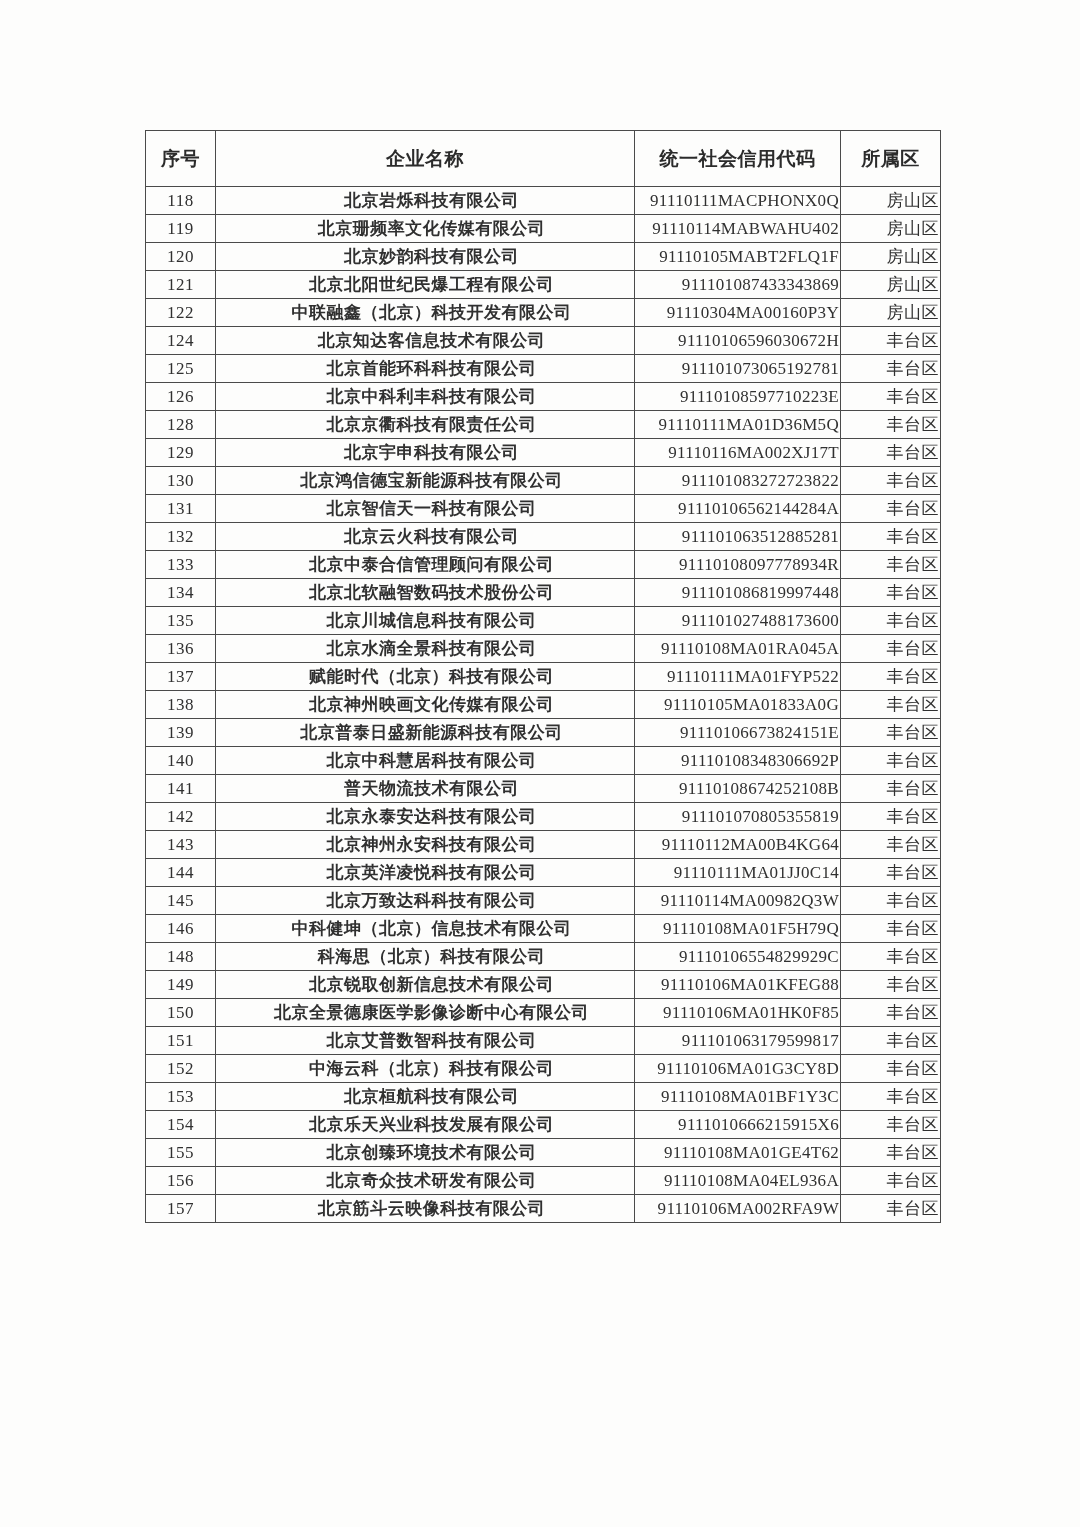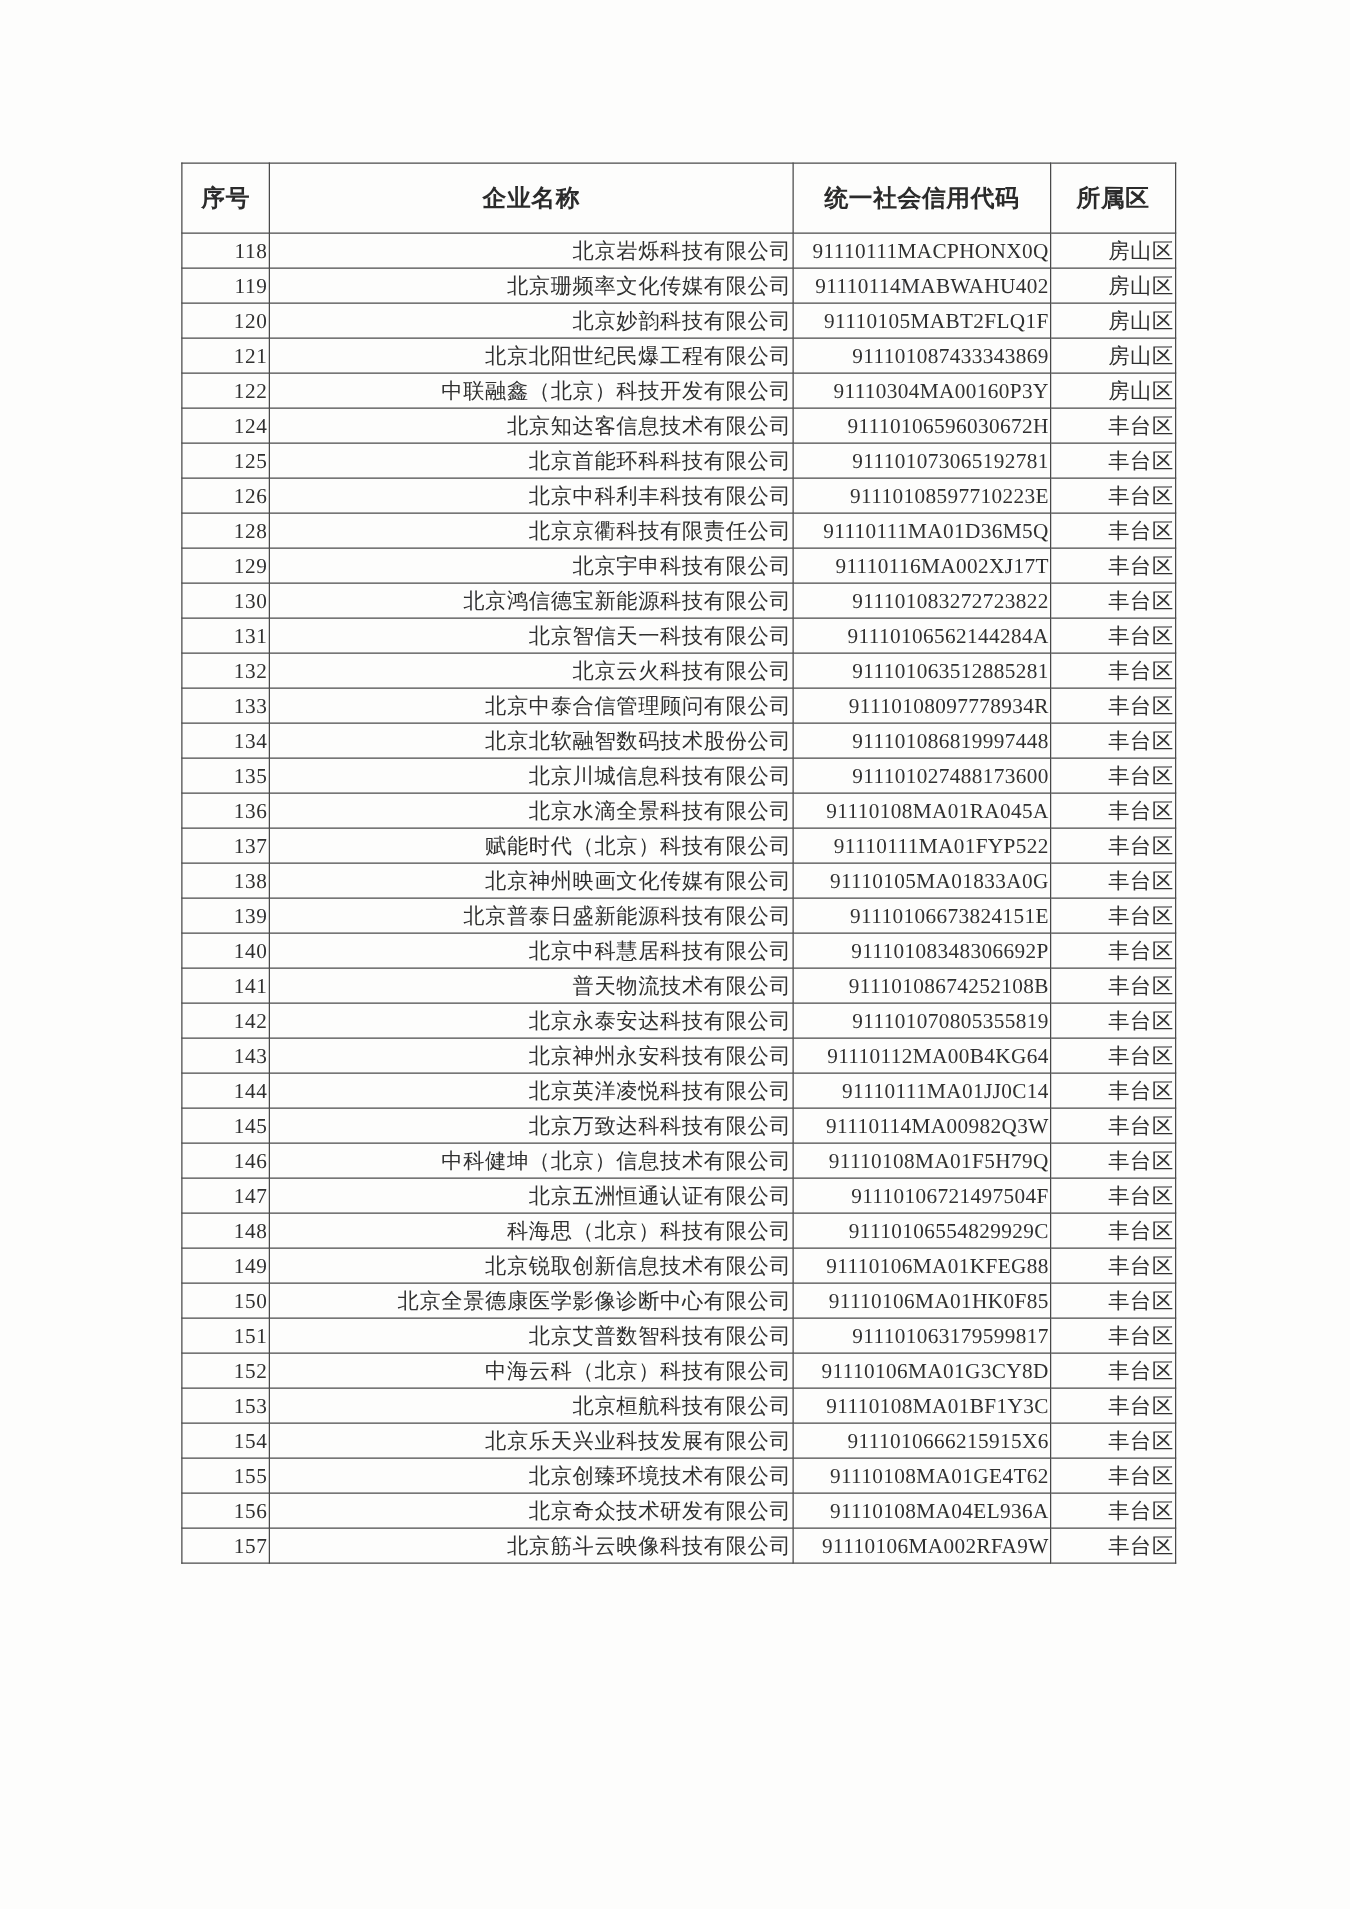--- a/index.html
+++ b/index.html
@@ -51,28 +51,29 @@
     text-align: center;
     color: #2b2b2b;
     letter-spacing: 0.5px;
   }
   .company-table tbody td {
     height: 28px;
     font-size: 17px;
     color: #303030;
   }
   td.cell-no {
-    text-align: right;
+    text-align: center;
     font-size: 16px;
     letter-spacing: 0.5px;
   }
   td.cell-name {
-    text-align: right;
+    text-align: center;
     padding-left: 14px;
     letter-spacing: 0.5px;
+    font-weight: bold;
   }
   td.cell-code {
     text-align: right;
     padding-left: 8px;
     font-size: 16px;
     letter-spacing: 0.3px;
   }
   td.cell-district {
     text-align: right;
     letter-spacing: 0.5px;
@@ -254,26 +255,20 @@
           <td class="cell-code">91110114MA00982Q3W</td>
           <td class="cell-district">丰台区</td>
         </tr>
         <tr>
           <td class="cell-no">146</td>
           <td class="cell-name">中科健坤（北京）信息技术有限公司</td>
           <td class="cell-code">91110108MA01F5H79Q</td>
           <td class="cell-district">丰台区</td>
         </tr>
         <tr>
-          <td class="cell-no">147</td>
-          <td class="cell-name">北京五洲恒通认证有限公司</td>
-          <td class="cell-code">91110106721497504F</td>
-          <td class="cell-district">丰台区</td>
-        </tr>
-        <tr>
           <td class="cell-no">148</td>
           <td class="cell-name">科海思（北京）科技有限公司</td>
           <td class="cell-code">91110106554829929C</td>
           <td class="cell-district">丰台区</td>
         </tr>
         <tr>
           <td class="cell-no">149</td>
           <td class="cell-name">北京锐取创新信息技术有限公司</td>
           <td class="cell-code">91110106MA01KFEG88</td>
           <td class="cell-district">丰台区</td>

